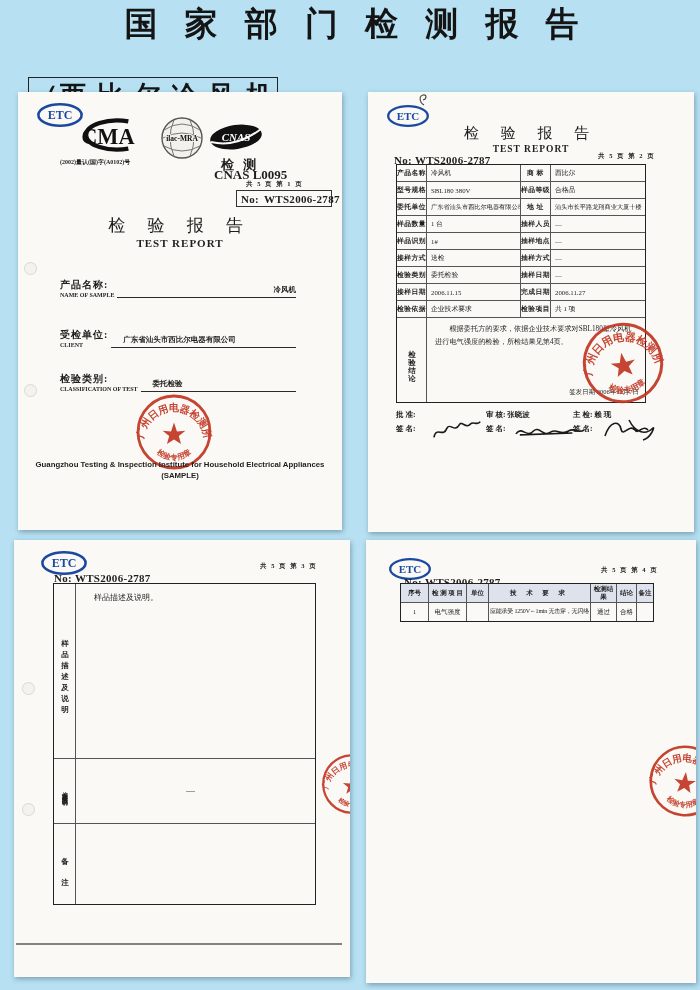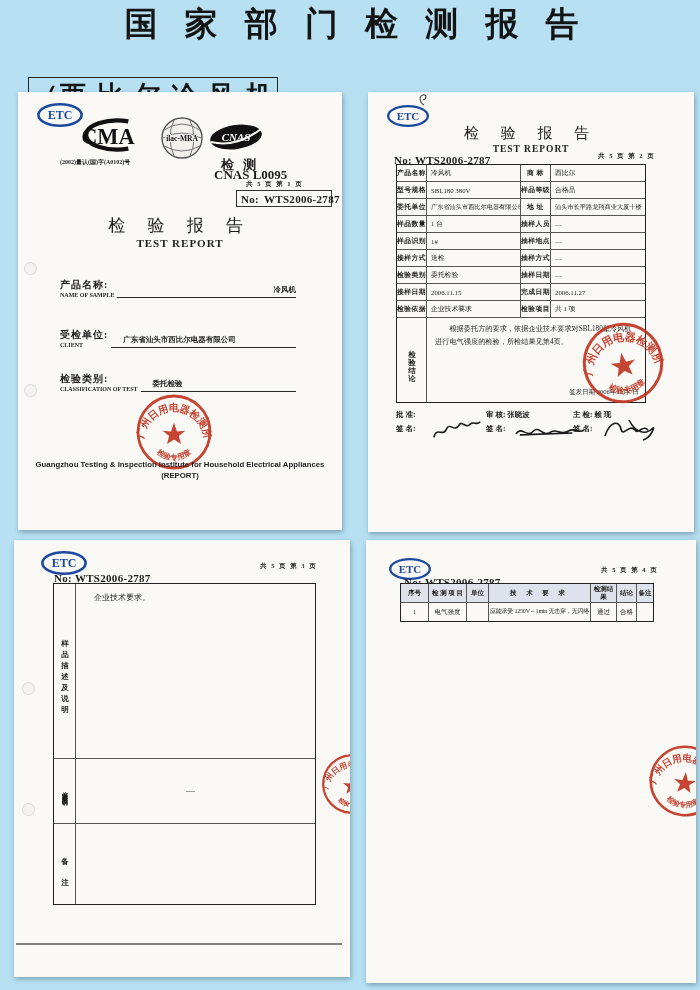--- a/index.html
+++ b/index.html
@@ -172,21 +172,21 @@
       <polygon points="50,38 53.7,49.3 64.3,48.4 56,55 58.8,65.1 50,59.3 41.2,65.1 44,55 35.7,48.4 46.3,49.3" fill="currentColor"></polygon>
       <text font-size="12.5" font-weight="bold" fill="currentColor">
         <textPath href="#stampArcT" startOffset="50%" text-anchor="middle">广州日用电器检测所</textPath>
       </text>
       <text font-size="9.5" font-weight="bold" fill="currentColor">
         <textPath href="#stampArcB" startOffset="50%" text-anchor="middle">检验专用章</textPath>
       </text>
     </svg>
 
     <div class="abs ctr b" style="top:368px; font-size:7.8px; font-family:'Liberation Sans',sans-serif;">Guangzhou Testing &amp; Inspection Institute for Household Electrical Appliances</div>
-    <div class="abs ctr b" style="top:379px; font-size:7.8px; font-family:'Liberation Sans',sans-serif;">(REPORT)</div>
+    <div class="abs ctr b" style="top:379px; font-size:7.8px; font-family:'Liberation Sans',sans-serif;">(SAMPLE)</div>
   </div>
 
   <div class="page" id="p2">
     <svg class="abs" style="left:18px; top:12px;" width="44" height="24" viewBox="0 0 60 32">
       <ellipse cx="30" cy="16" rx="27" ry="13.5" fill="none" stroke="#1c49a0" stroke-width="3.2"></ellipse>
       <text x="30" y="21.5" text-anchor="middle" font-size="15" font-weight="bold" fill="#1c49a0">ETC</text>
     </svg>
     <svg class="abs" style="left:46px; top:0px;" width="16" height="18" viewBox="0 0 16 18">
       <path d="M10,13 C5,10 5,4 9,3 C13,2 13,7 9,8" fill="none" stroke="#444" stroke-width="1.1"></path>
     </svg>
@@ -317,21 +317,21 @@
     <div class="abs noline" style="left:40px; top:32px;">
       <span>No:</span> <span>WTS2006-2787</span>
     </div>
 
     <div class="t3">
       <div class="t3s" style="height:175px;">
         <div class="lab">
           <span class="vtext" style="font-size:7.5px; letter-spacing:11px;">样品描述及说明</span>
         </div>
         <div class="body">
-          <div class="abs" style="left:18px; top:8px;">企业技术要求。</div>
+          <div class="abs" style="left:18px; top:8px;">样品描述及说明。</div>
         </div>
       </div>
       <div class="t3s" style="height:65px;">
         <div class="lab">
           <span class="vtext" style="font-size:5.8px; letter-spacing:1px;">偏离标准方法的说明</span>
         </div>
         <div class="body">
           <div class="abs" style="left:46%; top:26px; font-size:9px;">—</div>
         </div>
       </div>

